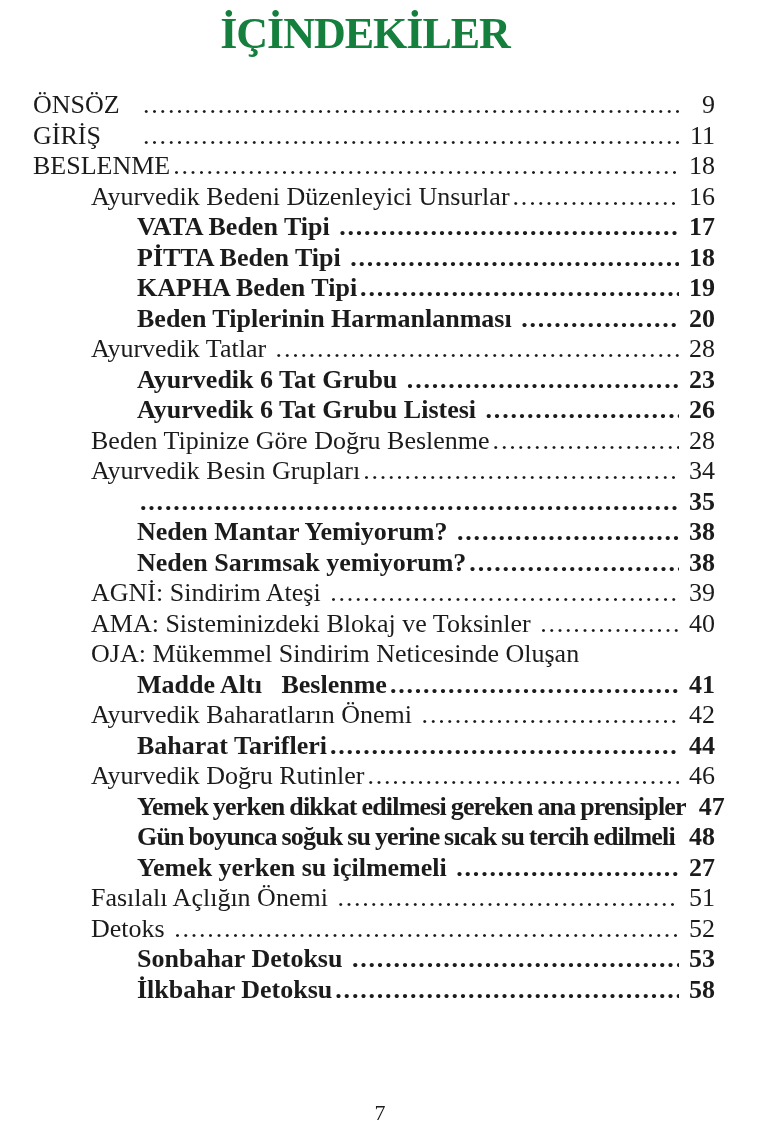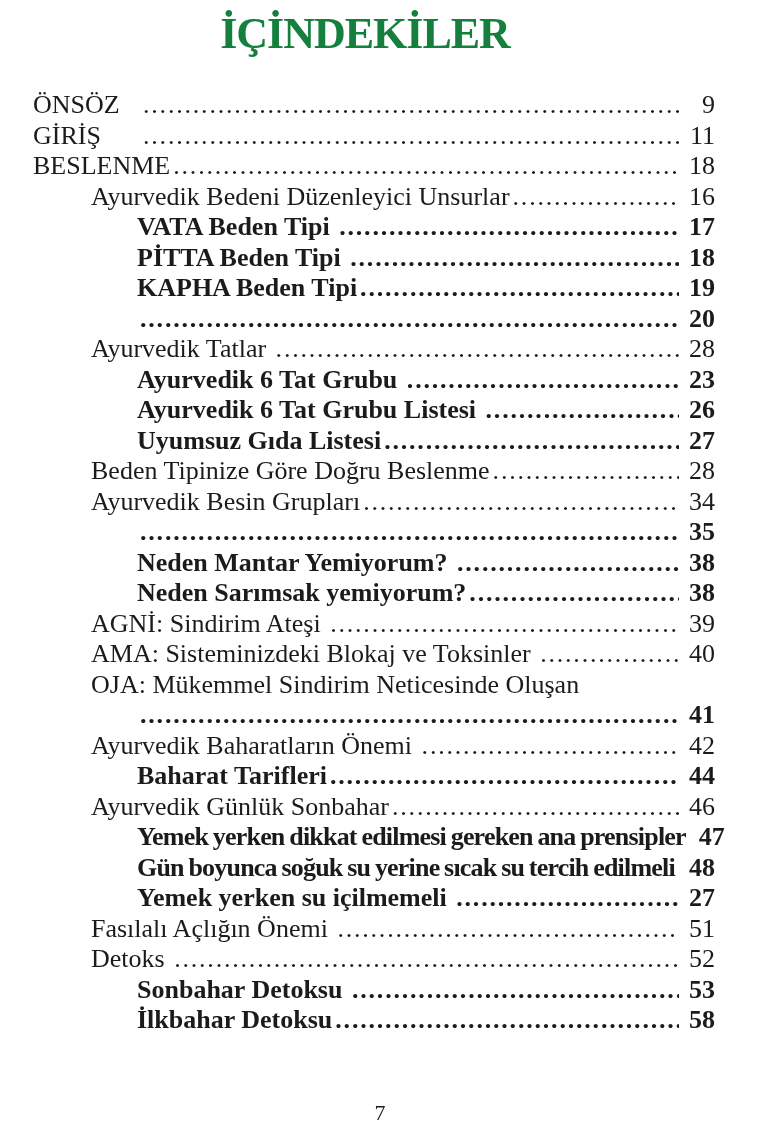--- a/index.html
+++ b/index.html
@@ -125,42 +125,38 @@
     <span class="label">PİTTA Beden Tipi </span>
     <span class="leader dots"></span>
     <span class="pagenum">18</span>
   </div>
       <div class="row lvl2">
     <span class="label">KAPHA Beden Tipi</span>
     <span class="leader dots"></span>
     <span class="pagenum">19</span>
   </div>
       <div class="row lvl2">
+    <span class="label">Beden Tiplerinin Harmanlanması </span>
     <span class="leader dots"></span>
     <span class="pagenum">20</span>
   </div>
       <div class="row lvl1">
     <span class="label">Ayurvedik Tatlar </span>
     <span class="leader dots"></span>
     <span class="pagenum">28</span>
   </div>
       <div class="row lvl2">
     <span class="label">Ayurvedik 6 Tat Grubu </span>
     <span class="leader dots"></span>
     <span class="pagenum">23</span>
   </div>
       <div class="row lvl2">
     <span class="label">Ayurvedik 6 Tat Grubu Listesi </span>
     <span class="leader dots"></span>
     <span class="pagenum">26</span>
-  </div>
-      <div class="row lvl2">
-    <span class="label">Uyumsuz Gıda Listesi</span>
-    <span class="leader dots"></span>
-    <span class="pagenum">27</span>
   </div>
       <div class="row lvl1">
     <span class="label">Beden Tipinize Göre Doğru Beslenme</span>
     <span class="leader dots"></span>
     <span class="pagenum">28</span>
   </div>
       <div class="row lvl1">
     <span class="label">Ayurvedik Besin Grupları</span>
     <span class="leader dots"></span>
     <span class="pagenum">34</span>
@@ -188,35 +184,36 @@
     <span class="label">AMA: Sisteminizdeki Blokaj ve Toksinler </span>
     <span class="leader dots"></span>
     <span class="pagenum">40</span>
   </div>
       <div class="row lvl1">
     <span class="label">OJA: Mükemmel Sindirim Neticesinde Oluşan</span>
     <span class="leader none"></span>
     <span class="pagenum"></span>
   </div>
       <div class="row lvl2">
+    <span class="label">Madde Altı&nbsp;&nbsp; Beslenme</span>
     <span class="leader dots"></span>
     <span class="pagenum">41</span>
   </div>
       <div class="row lvl1">
     <span class="label">Ayurvedik Baharatların Önemi </span>
     <span class="leader dots"></span>
     <span class="pagenum">42</span>
   </div>
       <div class="row lvl2">
     <span class="label">Baharat Tarifleri</span>
     <span class="leader dots"></span>
     <span class="pagenum">44</span>
   </div>
       <div class="row lvl1">
-    <span class="label">Ayurvedik Günlük Sonbahar</span>
+    <span class="label">Ayurvedik Doğru Rutinler</span>
     <span class="leader dots"></span>
     <span class="pagenum">46</span>
   </div>
       <div class="row lvl2 condensed">
     <span class="label">Yemek yerken dikkat edilmesi gereken ana prensipler</span>
     <span class="leader dot"></span>
     <span class="pagenum">47</span>
   </div>
       <div class="row lvl2 condensed">
     <span class="label">Gün boyunca soğuk su yerine sıcak su tercih edilmeli</span>

